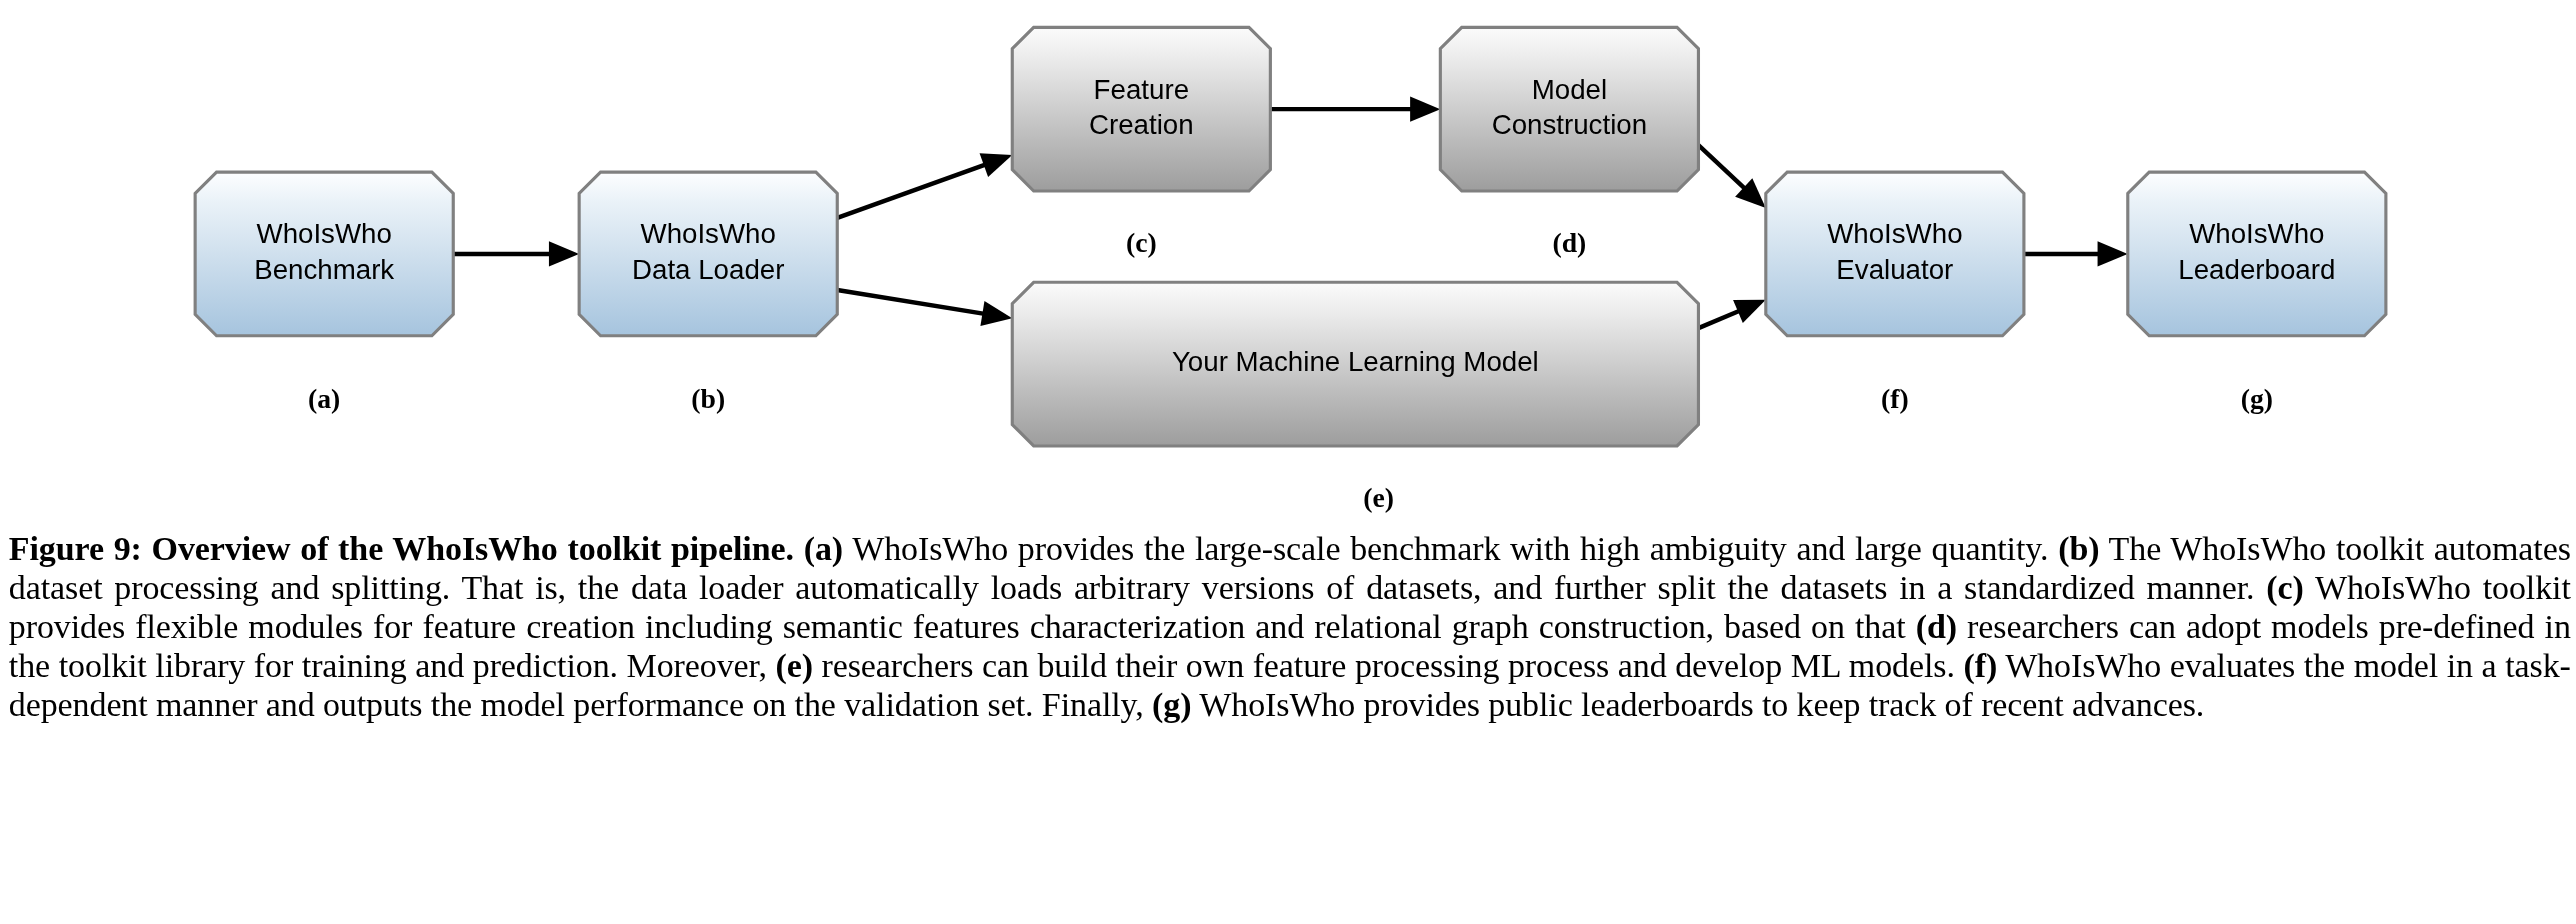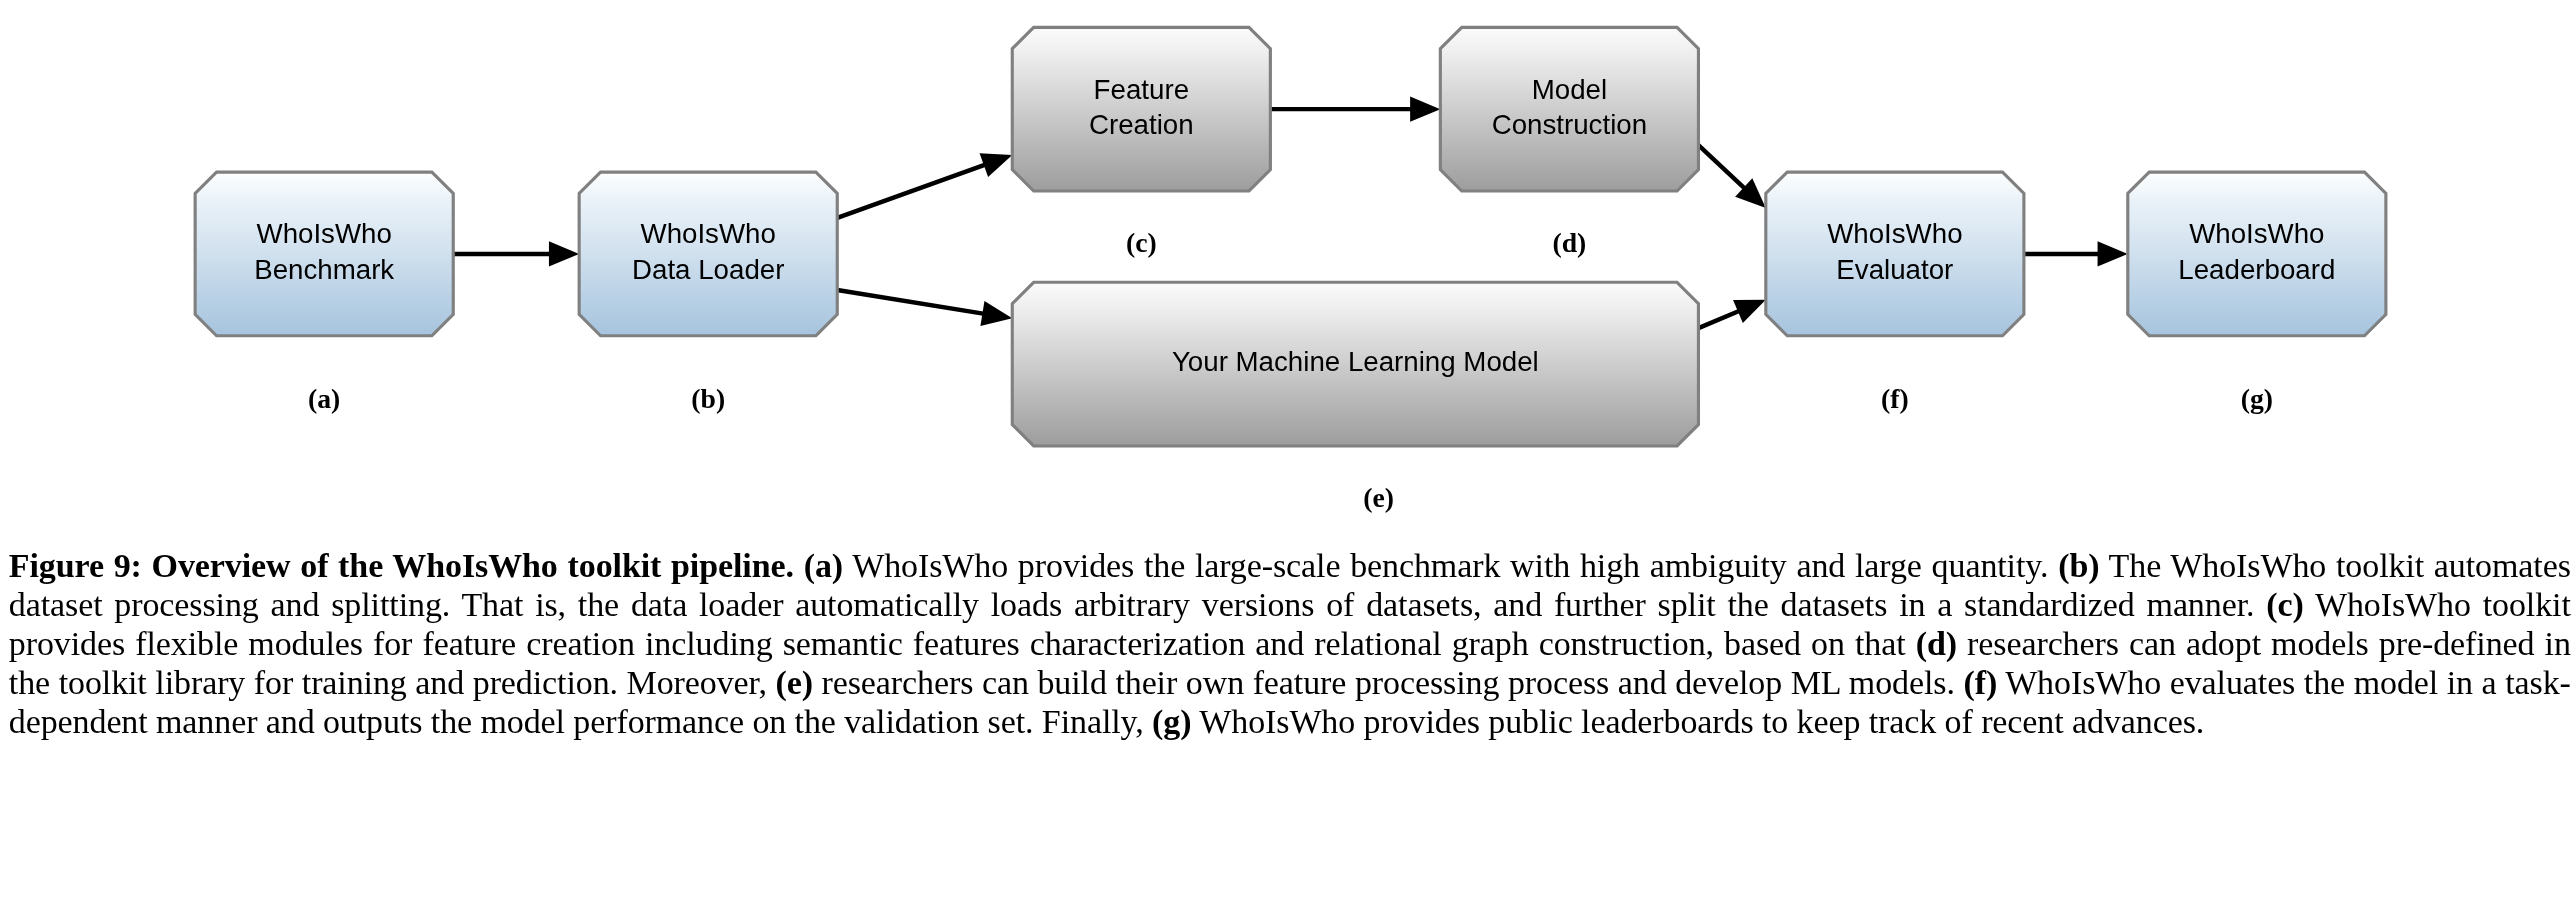--- a/index.html
+++ b/index.html
@@ -53,21 +53,21 @@
     stroke: #000000;
     stroke-width: 7;
     fill: none;
   }
   .arrow-head {
     fill: #000000;
   }
   #caption {
     position: absolute;
     left: 8.8px;
-    top: 546px;
+    top: 529px;
     width: 2562px;
     font-family: "Liberation Serif", "DejaVu Serif", serif;
     font-size: 34px;
     line-height: 39px;
     text-align: justify;
     text-align-last: left;
     color: #000000;
     letter-spacing: -0.1px;
   }
   #caption b {

